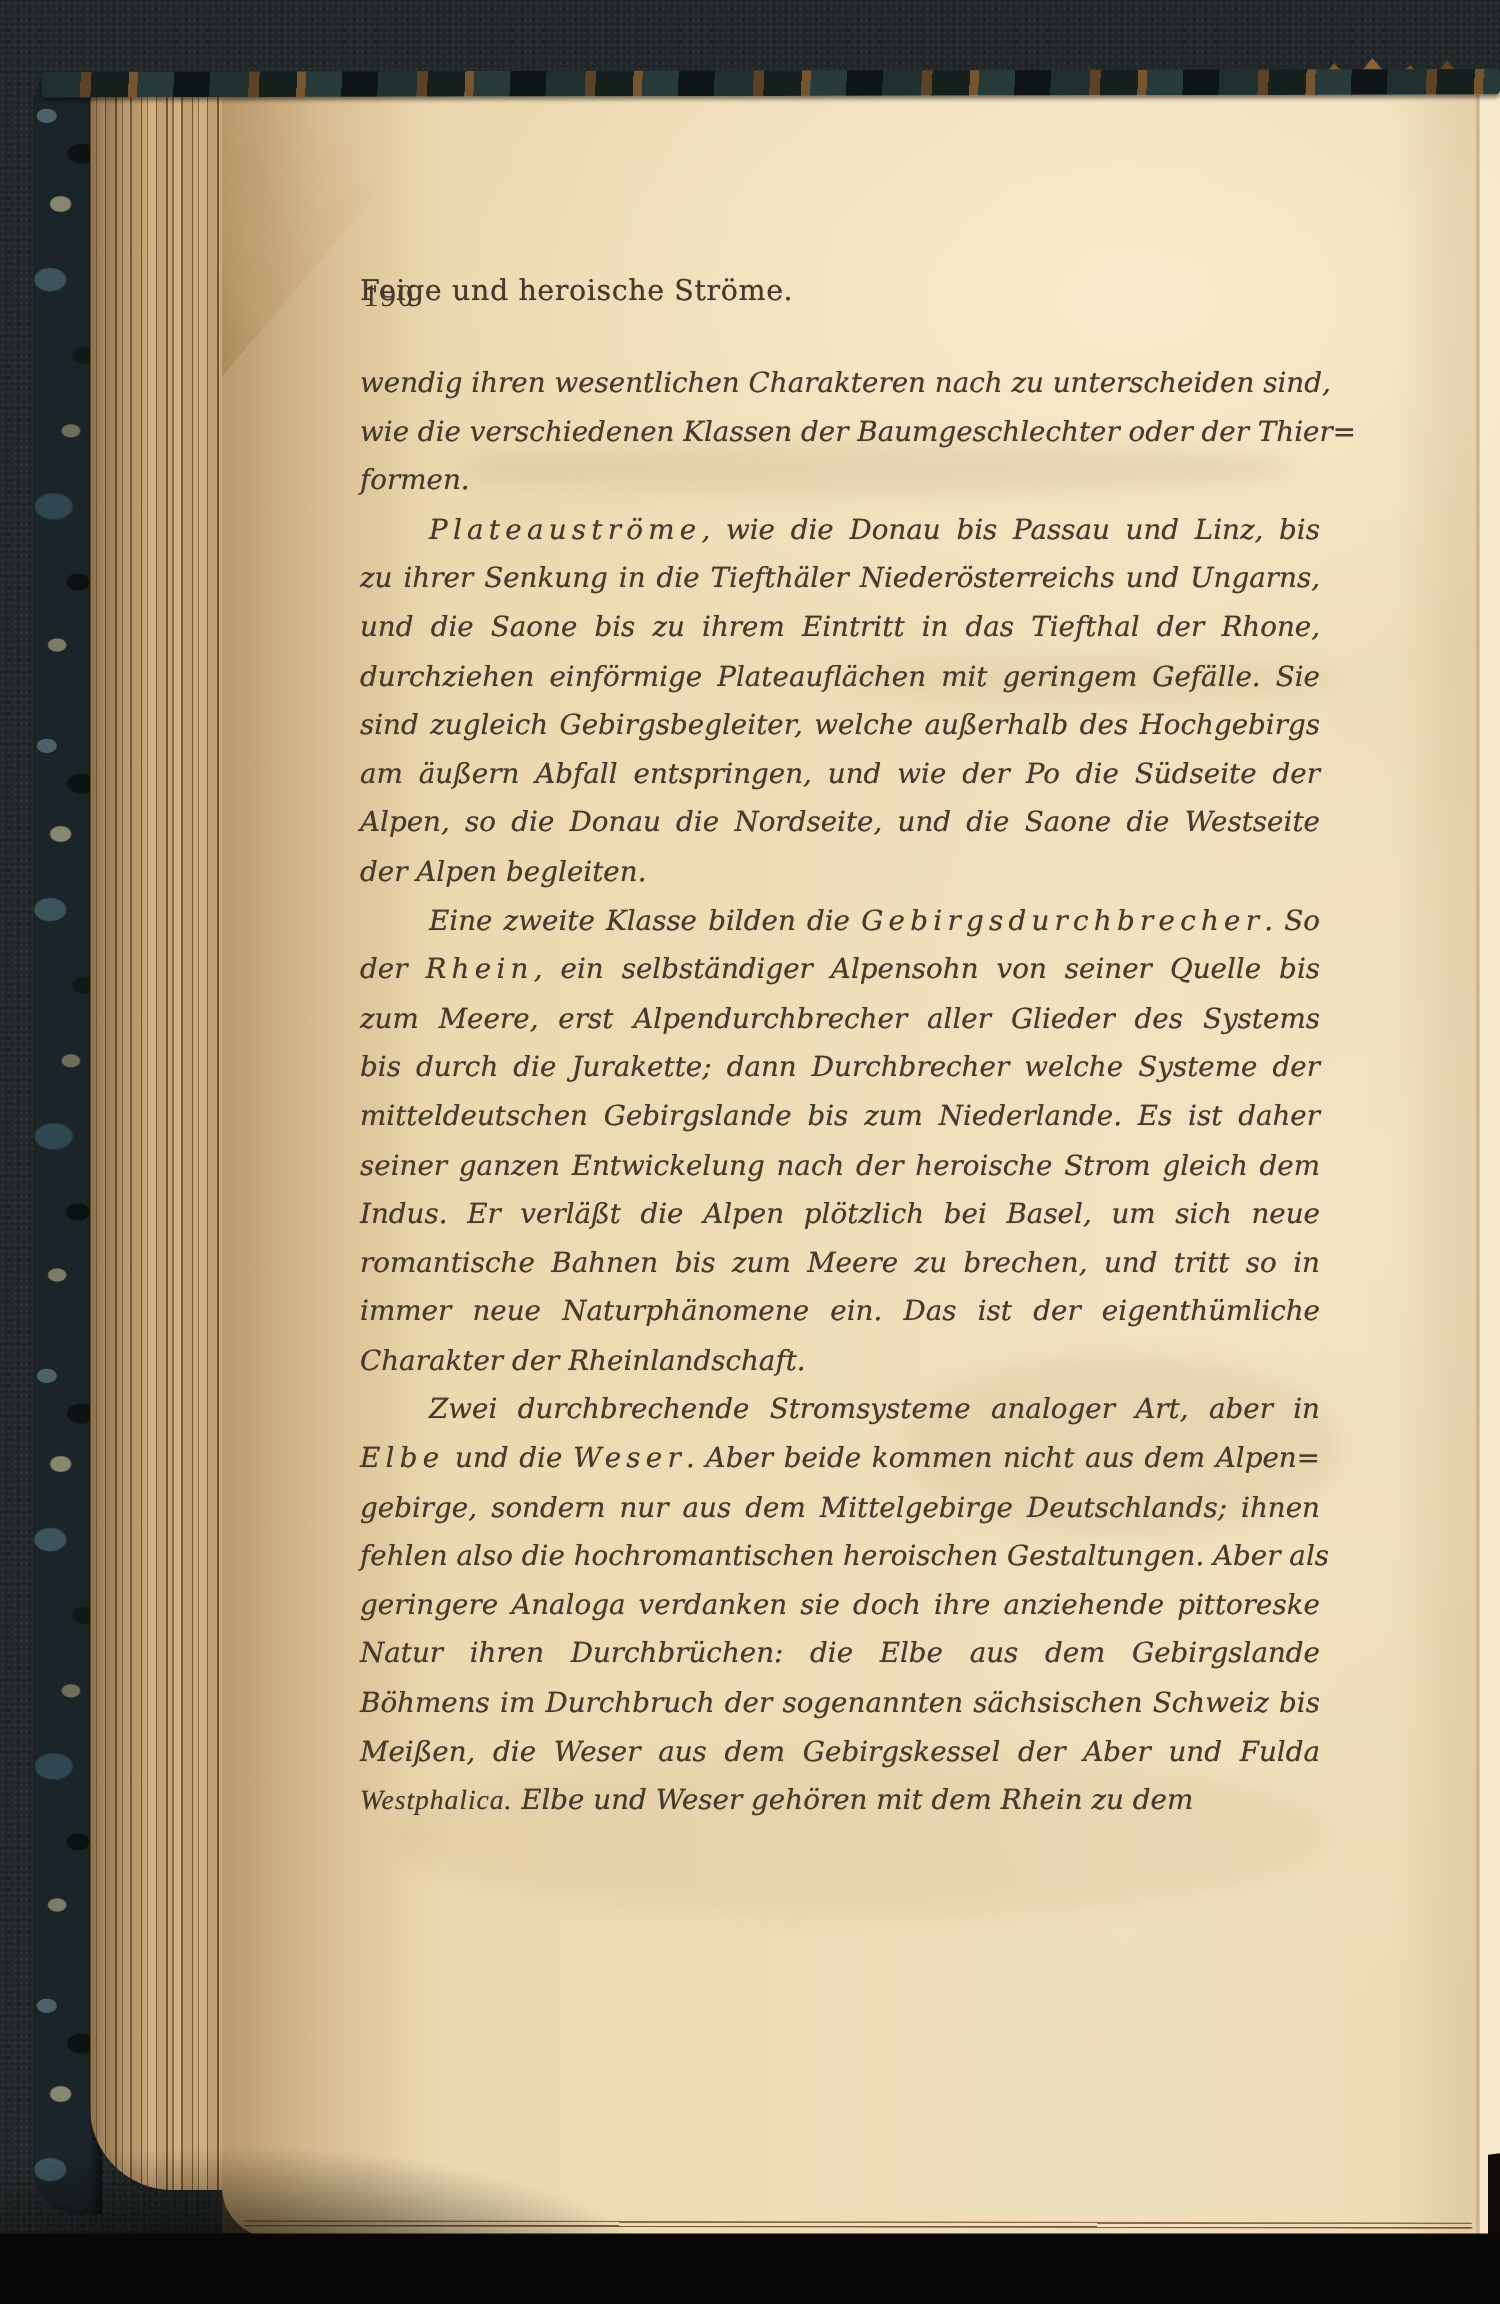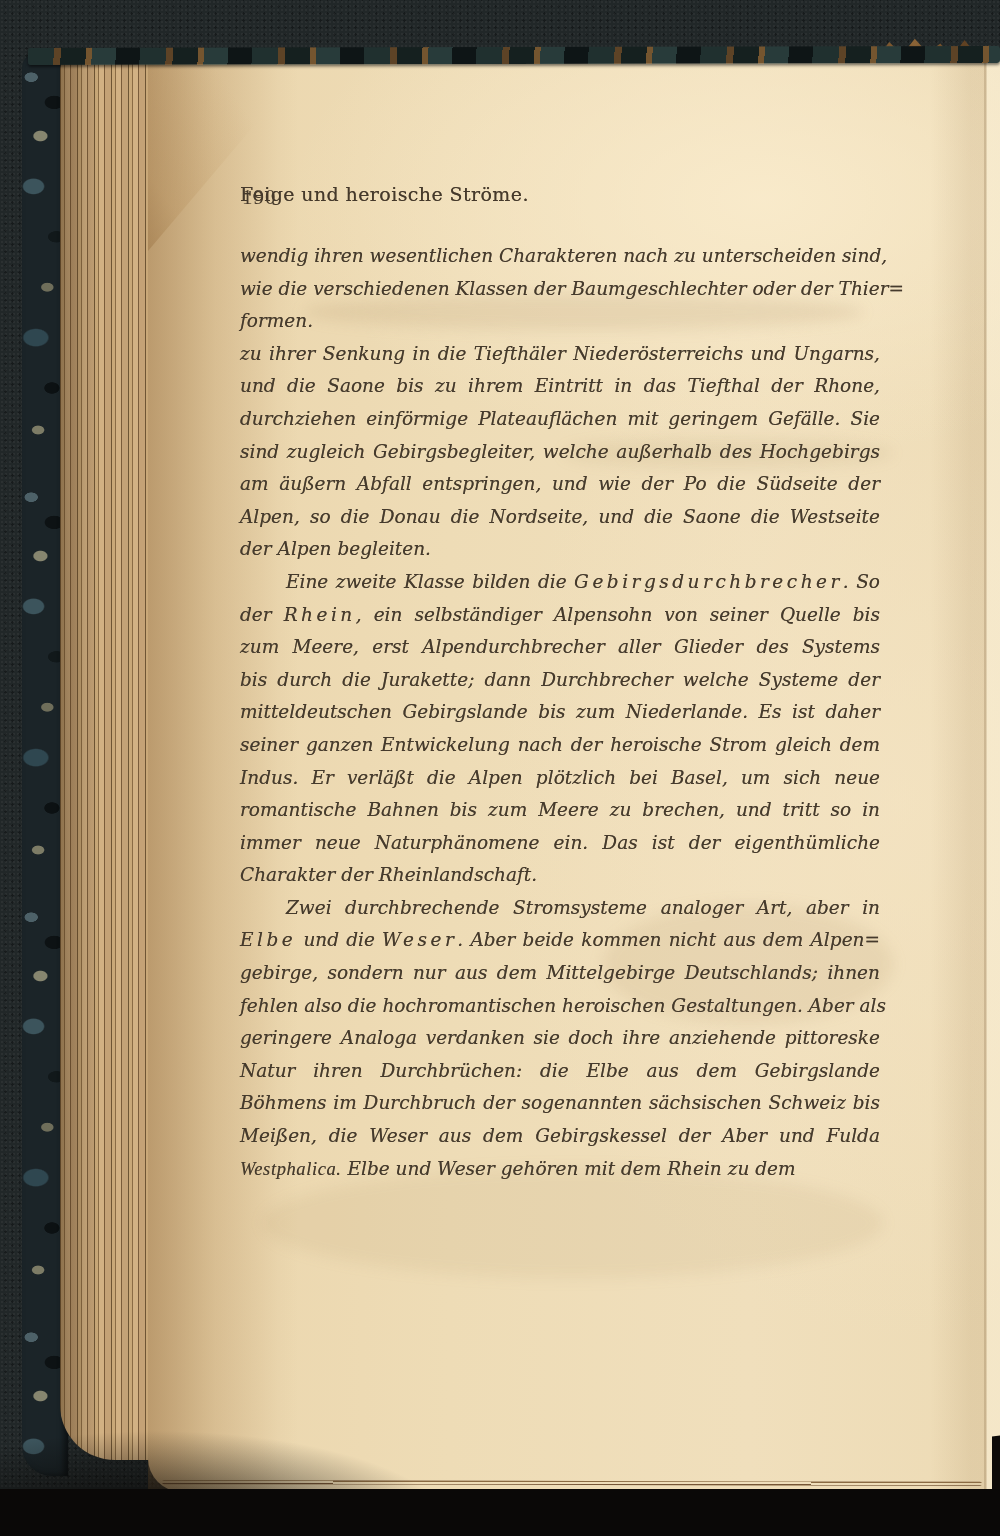--- a/index.html
+++ b/index.html
@@ -110,20 +110,21 @@
 
     <div class="header-row">
       <span class="pagenum">190</span>
       <span class="running">Feige und heroische Ströme.</span>
     </div>
 
     <div class="body">
         <div class="bline">wendig ihren wesentlichen Charakteren nach zu unterscheiden sind,</div>
         <div class="bline">wie die verschiedenen Klassen der Baumgeschlechter oder der Thier=</div>
         <div class="bline last">formen.</div>
+        <div class="bline indent"><span class="sperr">Plateauströme</span>, wie die Donau bis Passau und Linz, bis</div>
         <div class="bline">zu ihrer Senkung in die Tiefthäler Niederösterreichs und Ungarns,</div>
         <div class="bline">und die Saone bis zu ihrem Eintritt in das Tiefthal der Rhone,</div>
         <div class="bline">durchziehen einförmige Plateauflächen mit geringem Gefälle. Sie</div>
         <div class="bline">sind zugleich Gebirgsbegleiter, welche außerhalb des Hochgebirgs</div>
         <div class="bline">am äußern Abfall entspringen, und wie der Po die Südseite der</div>
         <div class="bline">Alpen, so die Donau die Nordseite, und die Saone die Westseite</div>
         <div class="bline last">der Alpen begleiten.</div>
         <div class="bline indent">Eine zweite Klasse bilden die <span class="sperr">Gebirgsdurchbrecher</span>. So</div>
         <div class="bline">der <span class="sperr">Rhein</span>, ein selbständiger Alpensohn von seiner Quelle bis</div>
         <div class="bline">zum Meere, erst Alpendurchbrecher aller Glieder des Systems</div>

